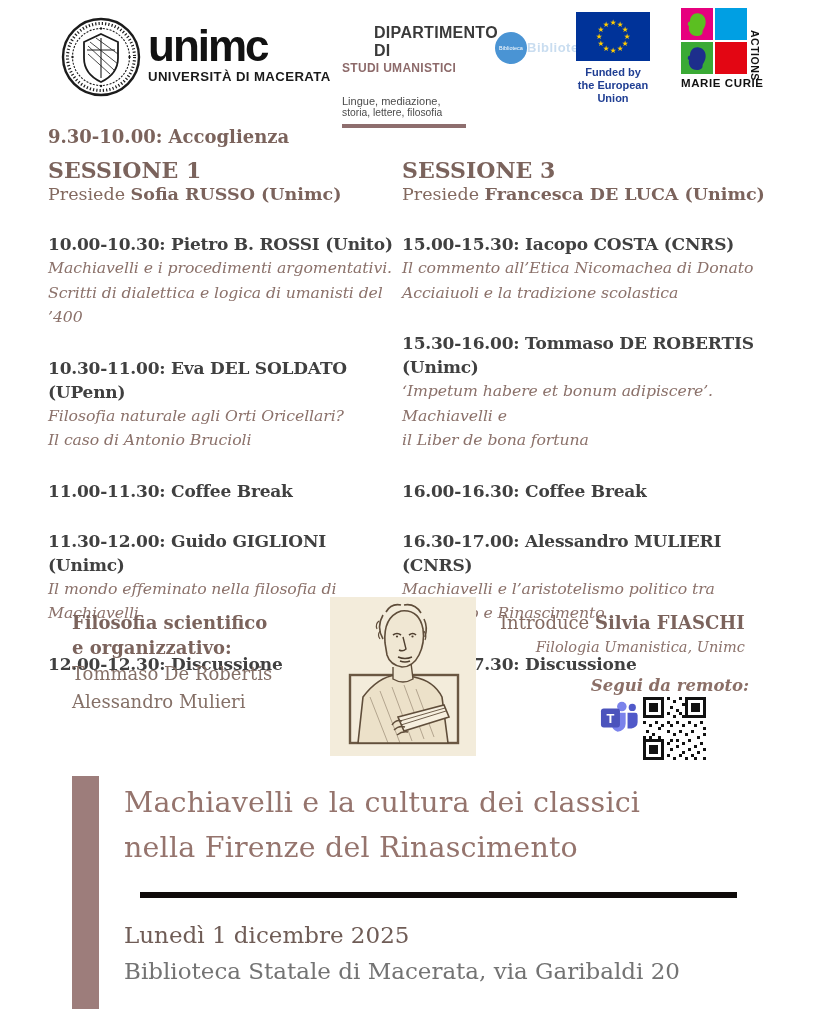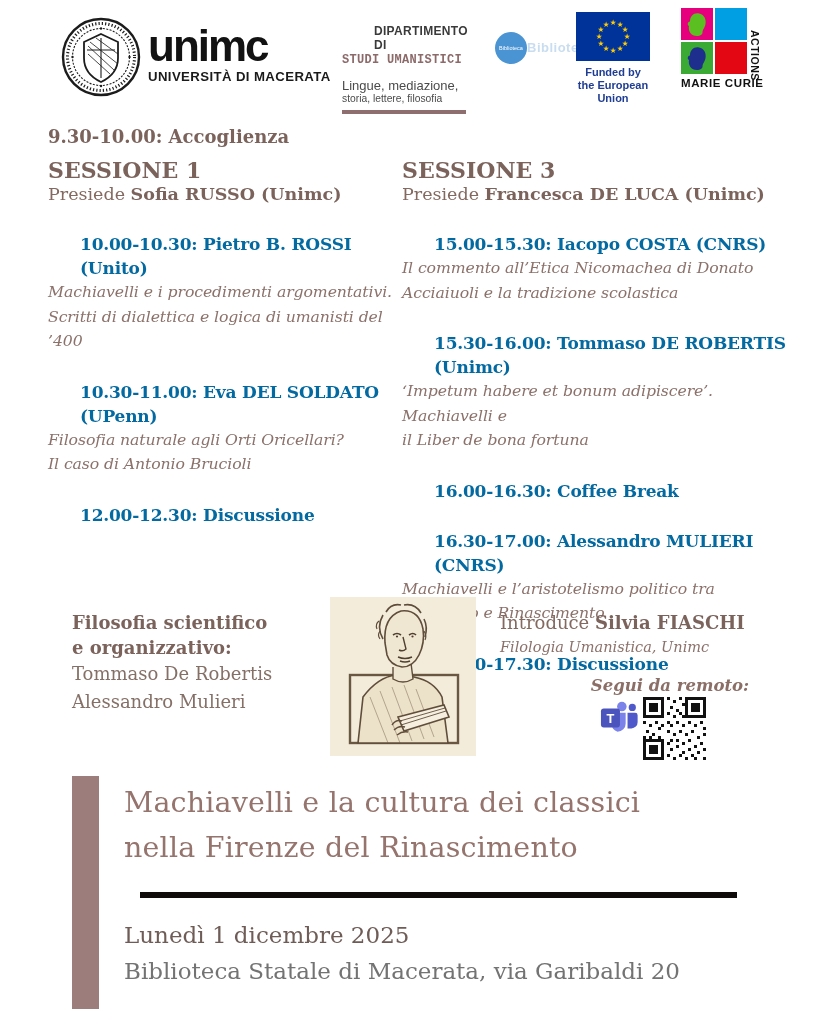--- a/index.html
+++ b/index.html
@@ -4,23 +4,23 @@
 <style>
   html,body{margin:0;padding:0;background:#ffffff;}
   .page{position:relative;width:819px;height:1024px;background:#ffffff;overflow:hidden;
         font-family:"DejaVu Serif",serif;}
   
   .seal{position:absolute;left:60px;top:16px;width:82px;height:82px;}
   .unimc-block{position:absolute;left:148px;top:26px;width:200px;font-family:"Liberation Sans",sans-serif;}
   .wordmark{font-size:44px;font-weight:800;letter-spacing:-2px;color:#121212;line-height:40px;}
   .uniname{font-size:13.2px;font-weight:600;color:#1a1a1a;letter-spacing:.4px;margin-top:3px;}
   .dept-block{position:absolute;left:342px;top:24px;width:135px;font-family:"Liberation Sans",sans-serif;}
-  .dept-l1{font-size:12px;font-weight:800;color:#3a3a3a;letter-spacing:.3px;padding-left:32px;}
-  .dept-l2{font-size:12px;font-weight:800;color:#8d6a6a;letter-spacing:.3px;margin-top:1px;font-family:Liberation Mono, monospace;}
-  .dept-l3{font-size:13px;color:#4b4b4b;margin-top:11px;}
+  .dept-l1{font-size:16px;font-weight:800;color:#3a3a3a;letter-spacing:.3px;padding-left:32px;}
+  .dept-l2{font-size:12px;font-weight:800;color:#8d6a6a;letter-spacing:.3px;margin-top:1px;}
+  .dept-l3{font-size:11px;color:#4b4b4b;margin-top:20px;}
   .dept-l4{font-size:10.3px;color:#4b4b4b;}
   .dept-bar{width:124px;height:4px;background:#8e6e6e;margin-top:6px;}
   .bib-logo{position:absolute;left:495px;top:32px;width:85px;height:34px;}
   .bib-circle{position:absolute;left:0;top:0;width:32px;height:32px;border-radius:50%;background:#4a94d4;
               color:#ffffff;font-family:"Liberation Sans",sans-serif;font-size:5.5px;display:flex;align-items:center;justify-content:center;}
   .bib-ghost{position:absolute;left:32px;top:8px;font-family:"Liberation Sans",sans-serif;font-size:13px;color:#c9ddf0;font-weight:700;letter-spacing:.5px;}
   .eu-block{position:absolute;left:575px;top:12px;width:76px;text-align:center;}
   .eu-flag{width:74px;height:49px;display:block;margin:0 auto;}
   .eu-funded{font-family:"Liberation Sans",sans-serif;font-size:11px;font-weight:800;color:#1f3e93;line-height:13px;margin-top:5px;}
   .msca-block{position:absolute;left:681px;top:8px;width:86px;}
@@ -32,31 +32,31 @@
   
   .welcome{position:absolute;left:48px;top:126px;font-size:18px;font-weight:700;color:#7b635c;}
   .col{position:absolute;top:158px;}
   .col-left{left:48px;width:345px;}
   .col-right{left:402px;width:392px;}
   .session-title{font-size:22px;font-weight:700;color:#7b635c;line-height:24px;}
   .chair{font-size:17.5px;color:#83695f;line-height:24px;}
   .chair b{color:#7b635c;}
   .item{margin-top:26px;}
   .item:first-of-type{margin-top:31px;}
-  .item-heading{font-size:17px;font-weight:700;color:#0369a1;line-height:24px;letter-spacing:-.2px;margin-left:32px;}
+  .item-heading{font-size:17px;font-weight:700;color:#404040;line-height:24px;letter-spacing:-.2px;}
   .item-abstract{font-size:15.7px;font-style:italic;color:#8b716a;line-height:24.5px;letter-spacing:-.1px;}
   
   .committee{position:absolute;left:72px;top:610px;}
   .committee .ct{font-size:18px;font-weight:700;color:#7b635c;line-height:25px;}
   .committee .cm{font-size:18px;color:#857067;line-height:28px;}
   .portrait{position:absolute;left:330px;top:597px;width:146px;height:159px;}
   .introduce{position:absolute;left:500px;top:612px;}
   .intro-line{font-size:18px;color:#83695f;}
   .intro-line b{color:#7b635c;}
-  .intro-aff{font-size:14.5px;font-style:italic;color:#8b716a;margin-top:6px;}
+  .intro-aff{font-size:14.5px;font-style:italic;color:#8b716a;margin-top:6px;text-align:right;}
   .remote-label{position:absolute;left:575px;top:676px;width:190px;text-align:center;
                 font-size:16.5px;font-style:italic;font-weight:700;color:#8b6f67;}
   .teams{position:absolute;left:600px;top:699px;width:38px;height:35px;}
   .qr{position:absolute;left:643px;top:697px;width:63px;height:63px;}
   
   .vbar{position:absolute;left:72px;top:776px;width:27px;height:233px;background:#9d7d7b;}
   .f-title{position:absolute;left:124px;font-size:28.5px;color:#95746d;letter-spacing:.2px;}
   .f-title1{top:786px;}
   .f-title2{top:831px;}
   .rule{position:absolute;left:140px;top:892px;width:597px;height:6px;background:#0f0b0a;}
@@ -155,20 +155,28 @@
       <div class="item-heading">10.00-10.30: Pietro B. ROSSI (Unito)</div>
       <div class="item-abstract">Machiavelli e i procedimenti argomentativi.</div>
       <div class="item-abstract">Scritti di dialettica e logica di umanisti del ’400</div>
     </div>
     <div class="item">
       <div class="item-heading">10.30-11.00: Eva DEL SOLDATO (UPenn)</div>
       <div class="item-abstract">Filosofia naturale agli Orti Oricellari?</div>
       <div class="item-abstract">Il caso di Antonio Brucioli</div>
     </div>
     <div class="item">
+      <div class="item-heading">11.00-11.30: Coffee Break</div>
+    </div>
+    <div class="item">
+      <div class="item-heading">11.30-12.00: Guido GIGLIONI (Unimc)</div>
+      <div class="item-abstract">Il mondo effeminato nella filosofia di</div>
+      <div class="item-abstract">Machiavelli</div>
+    </div>
+    <div class="item">
       <div class="item-heading">12.00-12.30: Discussione</div>
     </div>
   </div>
 
   <div class="col col-right">
     <div class="session-title">SESSIONE 3</div>
     <div class="chair">
       <span>Presiede</span>
       <b>Francesca DE LUCA (Unimc)</b>
     </div>

